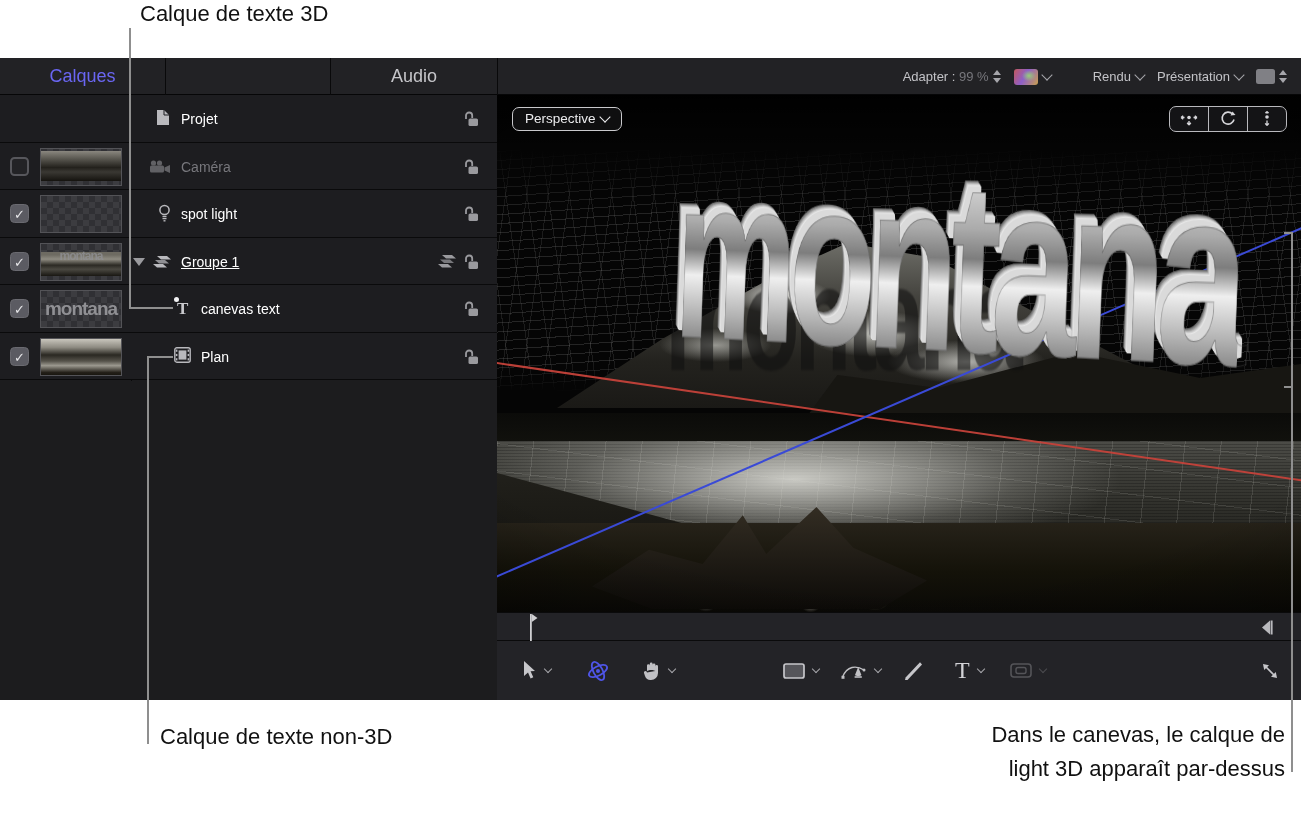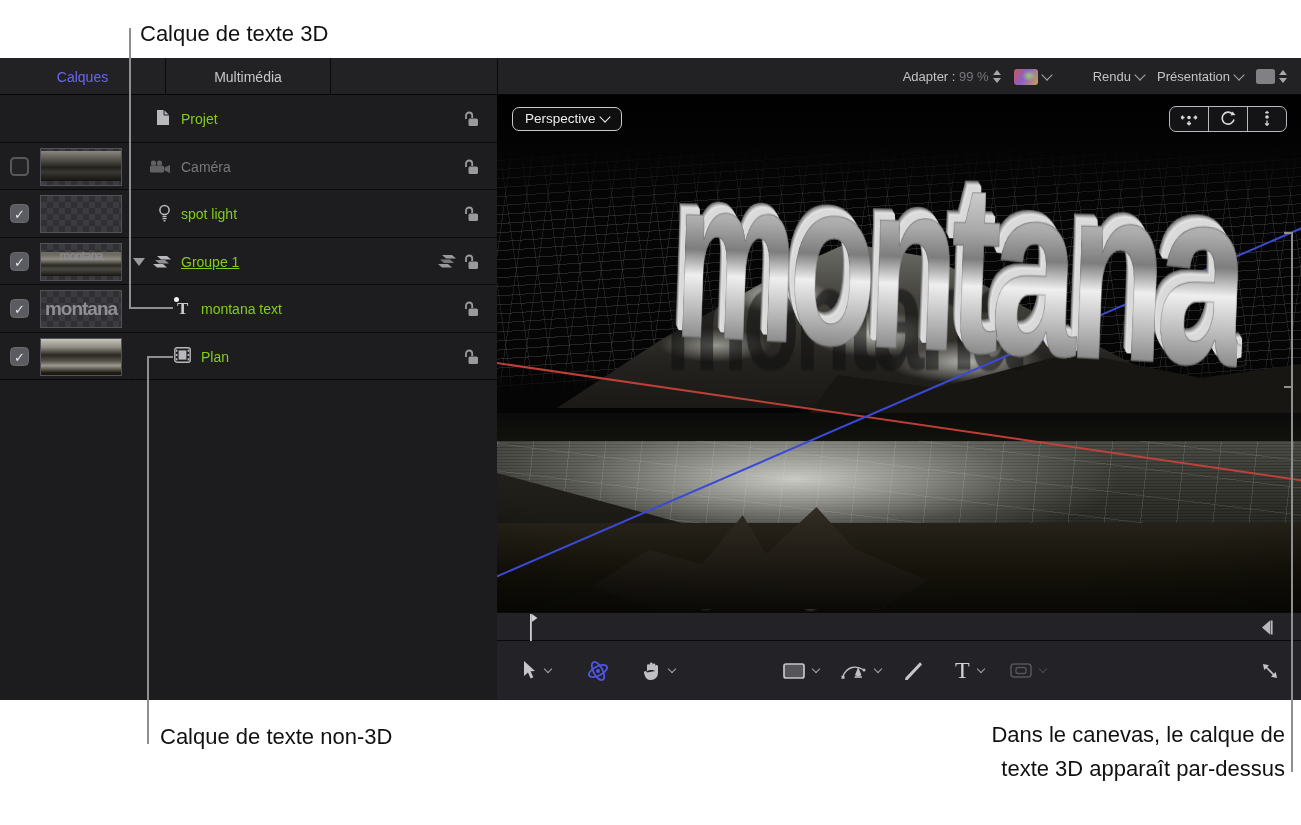--- a/index.html
+++ b/index.html
@@ -10,21 +10,21 @@
   
   .ann-text{color:#111;font-size:22px;line-height:1.0;white-space:nowrap;}
   .ann-line{background:#8f8f8f;z-index:60;}
   .ann-par{color:#111;font-size:22px;line-height:34px;text-align:right;}
 
   
   #ui{left:0;top:58px;width:1301px;height:642px;background:#1d1d1f;overflow:hidden;}
 
   
   #header{left:0;top:0;width:1301px;height:37px;background:#222225;border-bottom:1px solid #060607;box-sizing:border-box;}
-  .tab{top:0;height:37px;display:flex;align-items:center;justify-content:center;font-size:14px;color:#c6c6ca;}
+  .tab{top:0;height:37px;display:flex;align-items:center;justify-content:center;font-size:18px;color:#c6c6ca;}
   .tab.active{color:#6a66f2;}
   .tabsep{top:0;width:1px;height:37px;background:#09090a;}
   #hdr-right{right:0;top:0;height:37px;display:flex;align-items:center;gap:13px;padding-right:14px;color:#c3c3c7;font-size:13px;}
   .dim{color:#77777c;}
   .stepper{display:inline-flex;flex-direction:column;gap:3px;margin-left:4px;}
   .tri-up{width:0;height:0;border-left:4px solid transparent;border-right:4px solid transparent;border-bottom:5px solid #a6a6ab;}
   .tri-down{width:0;height:0;border-left:4px solid transparent;border-right:4px solid transparent;border-top:5px solid #a6a6ab;}
   .chev{display:inline-block;width:7px;height:7px;border-right:1.7px solid #a6a6ab;border-bottom:1.7px solid #a6a6ab;transform:rotate(45deg);margin-left:5px;margin-top:-3px;}
   .chev.small{width:5px;height:5px;}
   .swatch-color{width:24px;height:16px;border-radius:3px;background:
@@ -37,21 +37,21 @@
   .lrow{left:0;width:497px;height:47.5px;background:#1d1d20;border-bottom:1px solid #0a0a0b;box-sizing:border-box;}
   .coldiv{left:131px;top:0;width:1px;height:285.5px;background:#0a0a0b;}
   .cb{left:10px;top:14px;width:19px;height:19px;border-radius:4.5px;box-sizing:border-box;}
   .cb.off{border:2px solid #57575c;background:#232326;}
   .cb.on{background:#5b5b62;border:1px solid #6a6a70;color:#e8e8ea;font-size:13px;line-height:19px;text-align:center;}
   .cb.on::after{content:"\2713";}
   .thumb{left:40px;top:5px;width:82px;height:38px;border:1px solid #535357;box-sizing:border-box;
          background:repeating-conic-gradient(#3c3c40 0% 25%, #303034 0% 50%) 0 0/12px 12px;overflow:hidden;}
   .thumb .land{position:absolute;inset:0;}
   .mini-montana{position:absolute;left:0;right:0;text-align:center;font-weight:bold;color:#909094;letter-spacing:-1px;}
-  .rowlabel{position:absolute;font-size:14px;color:#84cc16;white-space:nowrap;}
+  .rowlabel{position:absolute;font-size:14px;color:#ffffff;white-space:nowrap;}
   .rowlabel.dim{color:#77777c;}
   .rowlabel.u{text-decoration:underline;}
   .lock{position:absolute;left:463px;top:16px;}
   .disc{position:absolute;left:133px;top:20px;width:0;height:0;border-left:6px solid transparent;border-right:6px solid transparent;border-top:8px solid #9a9a9e;}
   .rowicon{position:absolute;top:15px;}
 
   
   #canvas{left:497px;top:37px;width:804px;height:605px;background:#030303;}
   #scene{left:0;top:0;width:804px;height:517px;overflow:hidden;background:#050505;}
   .grid3d{position:absolute;left:-70px;top:52px;width:950px;height:245px;opacity:.85;
@@ -129,35 +129,35 @@
   #ctoolbar{left:0;top:546px;width:804px;height:59px;background:#232327;display:flex;align-items:center;}
   .tool{display:flex;align-items:center;justify-content:center;}
 
   
   svg{display:block;}
 </style>
 </head>
 <body>
 <div id="stage">
 
-  <div class="abs ann-text" style="left:140px;top:3px;margin-top:20px;">Calque de texte 3D</div>
+  <div class="abs ann-text" style="left:140px;top:3px;">Calque de texte 3D</div>
   <div class="abs ann-line" style="left:129px;top:28px;width:2px;height:281px;"></div>
   <div class="abs ann-line" style="left:129px;top:307px;width:44px;height:2px;"></div>
 
   <div id="ui" class="abs">
 
     <div id="header" class="abs">
       <div class="tab active abs" style="left:0;width:165px;">
           <span>Calques</span>
         </div>
       <div class="tabsep abs" style="left:165px;"></div>
-      <div class="tab abs" style="left:166px;width:164px;">
-          <span>Multimédia</span>
+      <div class="tabsep abs" style="left:330px;"></div>
+      <div class="tab abs" style="left:331px;width:166px;">
+          <span>Audio</span>
         </div>
-      <div class="tabsep abs" style="left:330px;"></div>
       <div class="tabsep abs" style="left:497px;"></div>
 
       <div id="hdr-right" class="abs">
         <span style="display:flex;align-items:center;">
           <span>Adapter :</span>&nbsp;
           <span class="dim">99 %</span>
           <span class="stepper">
               <span class="tri-up"></span>
               <span class="tri-down"></span>
             </span>
@@ -267,21 +267,21 @@
 
       <div class="lrow abs" style="top:190px;">
         <span class="cb on abs"></span>
         <span class="thumb abs">
           <span class="mini-montana" style="top:7px;font-size:19px;">montana</span>
         </span>
         <span class="abs" style="left:175px;top:14px;width:16px;height:20px;">
           <span style="position:absolute;left:-1px;top:-2px;width:5px;height:5px;border-radius:50%;background:#f2f2f4;"></span>
           <span style="position:absolute;left:2px;top:0;font-family:'Liberation Serif',serif;font-weight:bold;font-size:17px;color:#c9c9cd;">T</span>
         </span>
-        <span class="rowlabel" style="left:201px;top:16px;">montana text</span>
+        <span class="rowlabel" style="left:201px;top:16px;">canevas text</span>
         <span class="lock">
           <svg width="17" height="16" viewBox="0 0 17 16">
               <path d="M3 8 V4.6 a3.1 3.1 0 0 1 6.2 0 V7" fill="none" stroke="#9a9a9e" stroke-width="1.8"></path>
               <rect x="5.5" y="7.5" width="9.5" height="7.5" rx="1.6" fill="#9a9a9e"></rect>
             </svg>
         </span>
       </div>
 
       <div class="lrow abs" style="top:237.5px;">
         <span class="cb on abs"></span>
@@ -436,16 +436,16 @@
 
   <div class="abs ann-line" style="left:147px;top:356px;width:26px;height:2px;"></div>
   <div class="abs ann-line" style="left:147px;top:356px;width:2px;height:388px;"></div>
   <div class="abs ann-text" style="left:152px;top:726px;margin-left:8px;">Calque de texte non-3D</div>
 
   <div class="abs ann-line" style="left:1291px;top:232px;width:2px;height:540px;"></div>
   <div class="abs ann-line" style="left:1284px;top:232px;width:9px;height:2px;"></div>
   <div class="abs ann-line" style="left:1284px;top:386px;width:9px;height:2px;"></div>
   <div class="abs ann-par" style="right:16px;top:718px;width:470px;">
     <div>Dans le canevas, le calque de</div>
-    <div>texte 3D apparaît par-dessus</div>
+    <div>light 3D apparaît par-dessus</div>
   </div>
 
 </div>
 
 </body></html>

